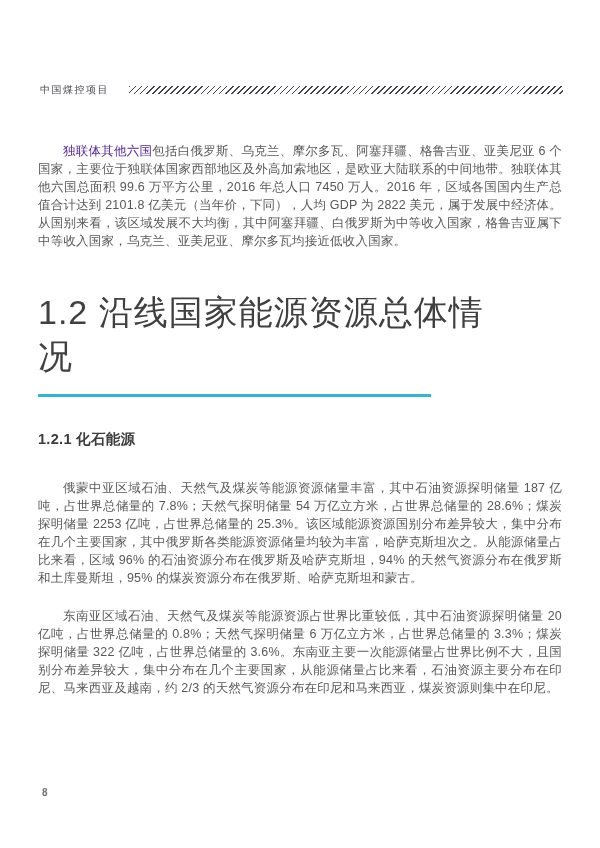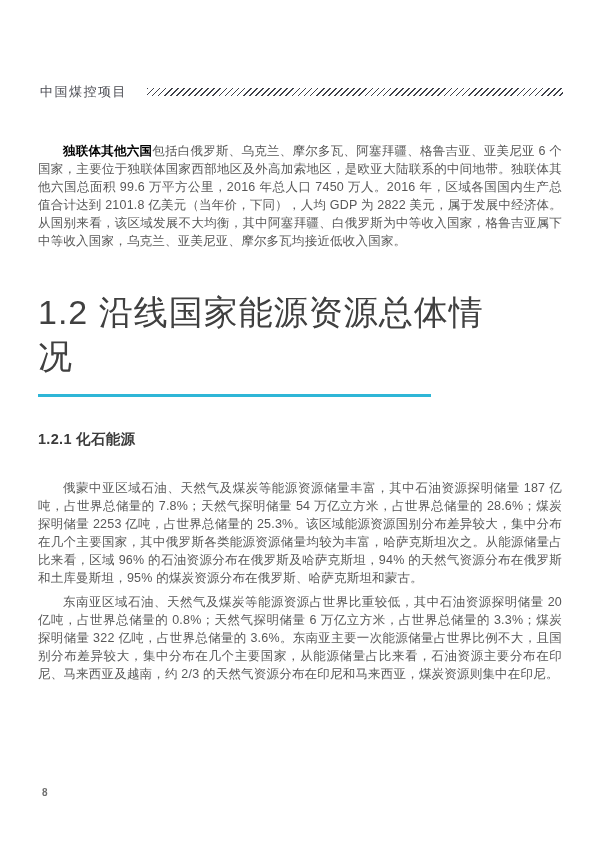--- a/index.html
+++ b/index.html
@@ -14,21 +14,21 @@
   
   .page-header {
     position: absolute;
     top: 83px;
     left: 40px;
     right: 37px;
     display: flex;
     align-items: center;
   }
   .project-label {
-    font-size: 13px;
+    font-size: 10px;
     color: #4a4b52;
     letter-spacing: 1.5px;
     white-space: nowrap;
   }
   .hatch {
     flex: 1;
     height: 8px;
     margin-left: 20px;
     background: repeating-linear-gradient(
       135deg,
@@ -48,22 +48,22 @@
   .content p {
     margin: 0;
     font-size: 12.5px;
     line-height: 18px;
     color: #585858;
     text-align: justify;
     text-indent: 2em;
     letter-spacing: 0.2px;
   }
   .intro strong {
-    color: #000000;
-    font-weight: bold;
+    color: #4c1d95;
+    font-weight: normal;
   }
   h1.section-heading {
     margin: 40px 0 0 0;
     max-width: 448px;
     font-size: 34px;
     line-height: 44px;
     font-weight: 400;
     color: #404040;
     letter-spacing: 1px;
   }
@@ -75,21 +75,21 @@
   }
   h2.subsection-heading {
     margin: 34px 0 0 0;
     font-size: 14.5px;
     line-height: 16px;
     font-weight: 700;
     color: #3c3c3c;
     letter-spacing: 0.3px;
   }
   .body-paragraphs p.first { margin-top: 32px; }
-  .body-paragraphs p.follow { margin-top: 6px; }
+  .body-paragraphs p.follow { margin-top: 20px; }
   
   .page-number {
     position: absolute;
     left: 42px;
     top: 787px;
     font-size: 10px;
     font-weight: bold;
     color: #6f6f6f;
   }
 </style>

